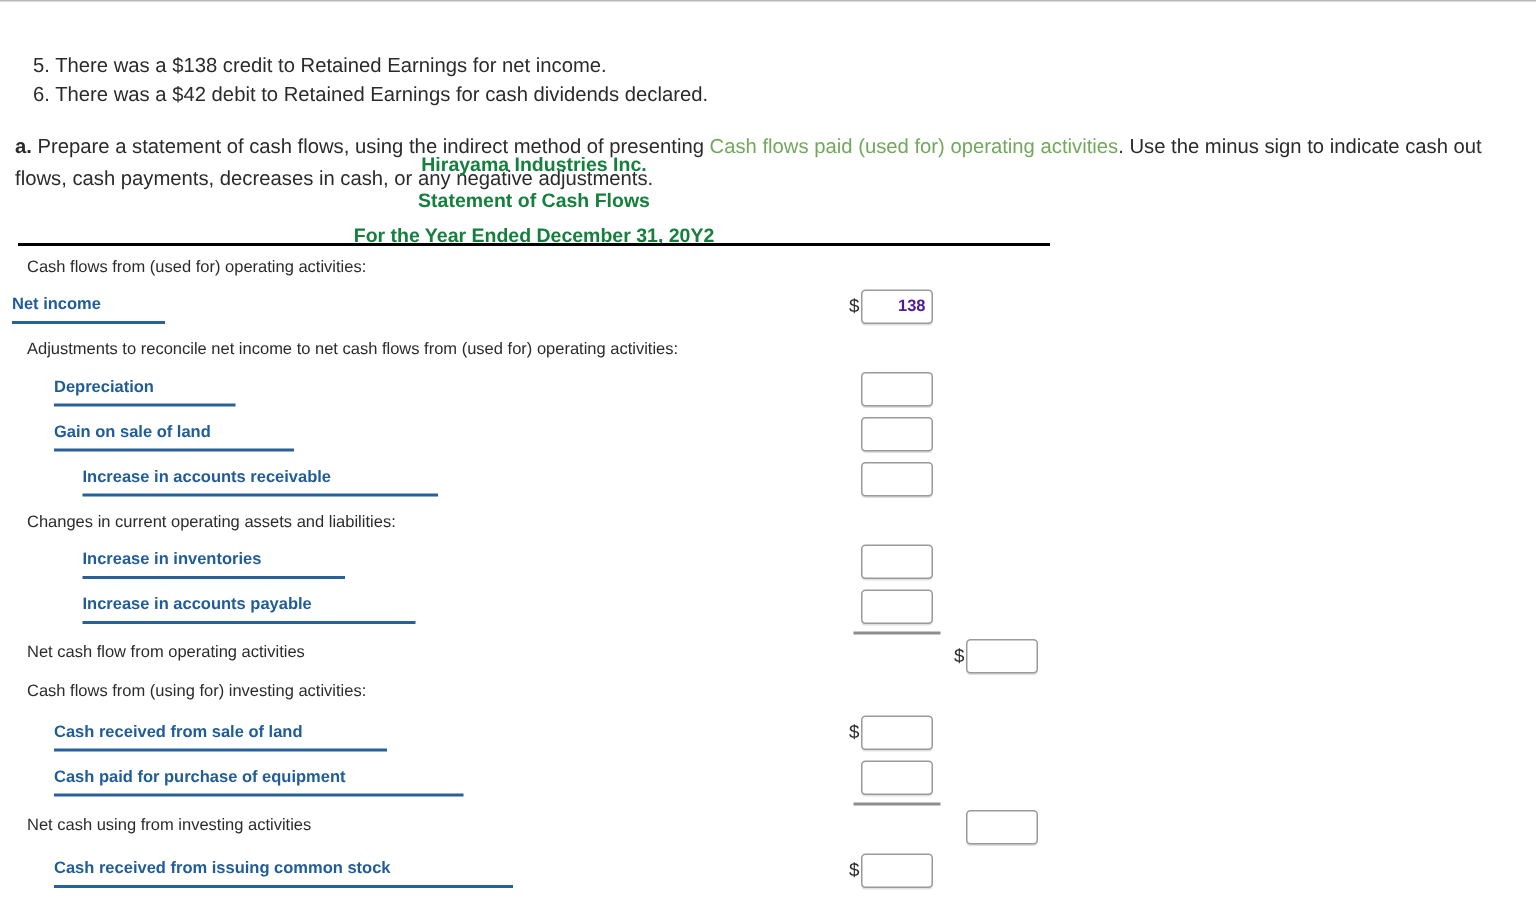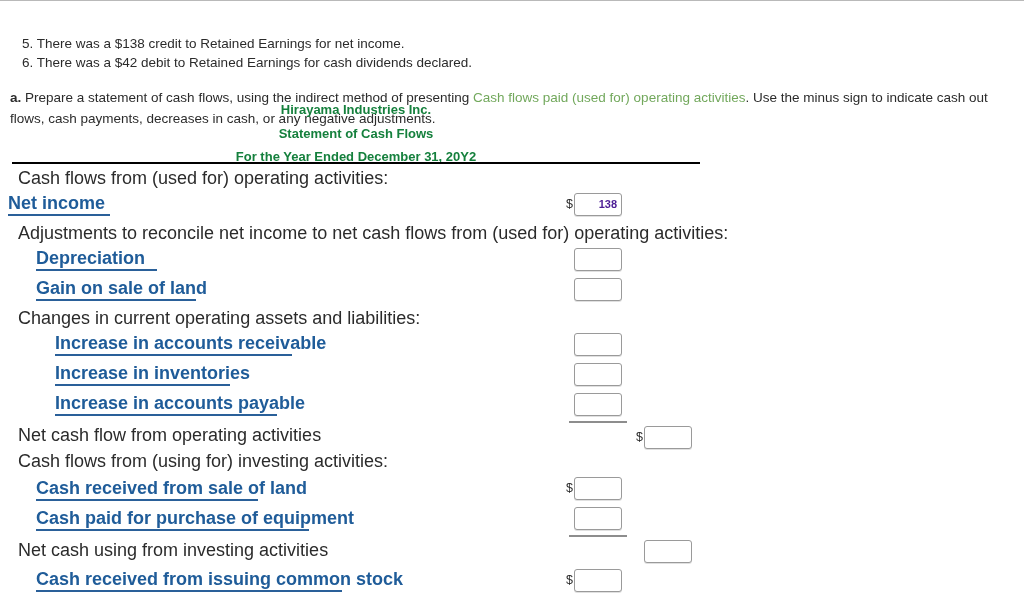--- a/index.html
+++ b/index.html
@@ -94,21 +94,21 @@
   }
   .row {
     position: relative;
     height: 25px;
   }
   .row.tall { height: 30px; }
 
   .lbl {
     position: absolute;
     top: 4px;
-    font-size: 18px;
+    font-size: 11px;
     line-height: 16px;
     white-space: nowrap;
   }
   .lbl.plain {
     color: #2b2b2b;
   }
   .lbl.blue {
     color: #1f5c99;
     font-weight: bold;
     border-bottom: 2px solid #2a6099;
@@ -222,27 +222,27 @@
     <div class="row tall">
       <div class="lbl blue i2 w-depreciation">Depreciation</div>
       <div class="box colA-box" style="top:2px;"></div>
     </div>
 
     <div class="row tall">
       <div class="lbl blue i2 w-gain">Gain on sale of land</div>
       <div class="box colA-box" style="top:2px;"></div>
     </div>
 
+    <div class="row tall">
+      <div class="lbl blue i3 w-ar">Increase in accounts receivable</div>
+      <div class="box colA-box" style="top:2px;"></div>
+    </div>
+
     <div class="row">
       <div class="lbl plain i0">Changes in current operating assets and liabilities:</div>
-    </div>
-
-    <div class="row tall">
-      <div class="lbl blue i3 w-ar">Increase in accounts receivable</div>
-      <div class="box colA-box" style="top:2px;"></div>
     </div>
 
     <div class="row tall">
       <div class="lbl blue i3 w-inv">Increase in inventories</div>
       <div class="box colA-box" style="top:2px;"></div>
     </div>
 
     <div class="row tall">
       <div class="lbl blue i3 w-ap">Increase in accounts payable</div>
       <div class="box colA-box" style="top:2px;"></div>

